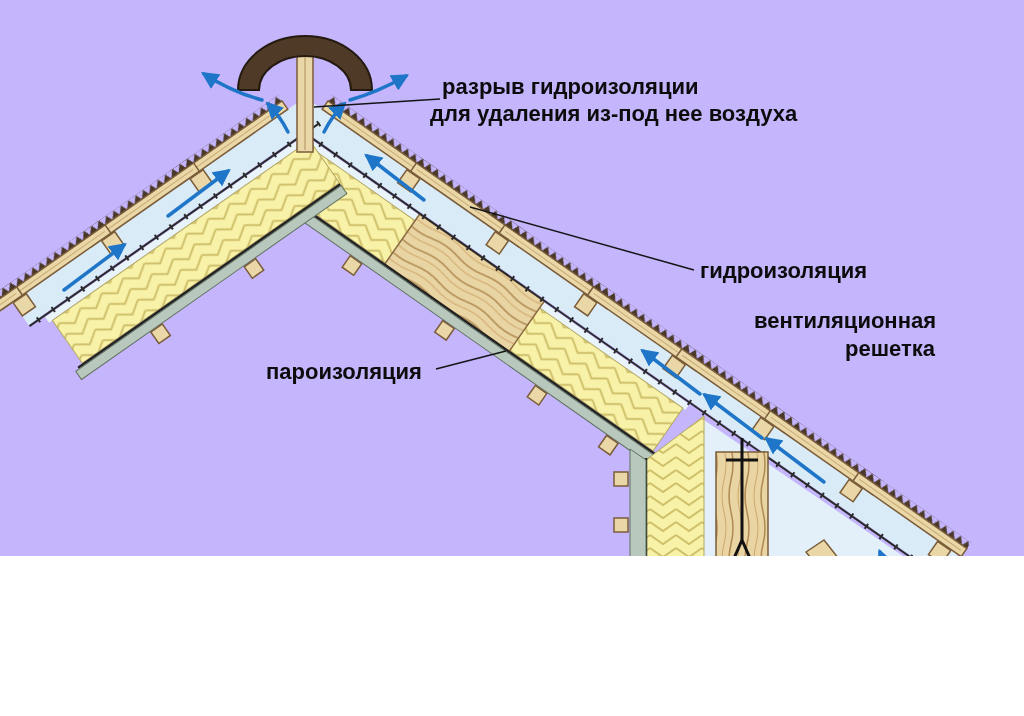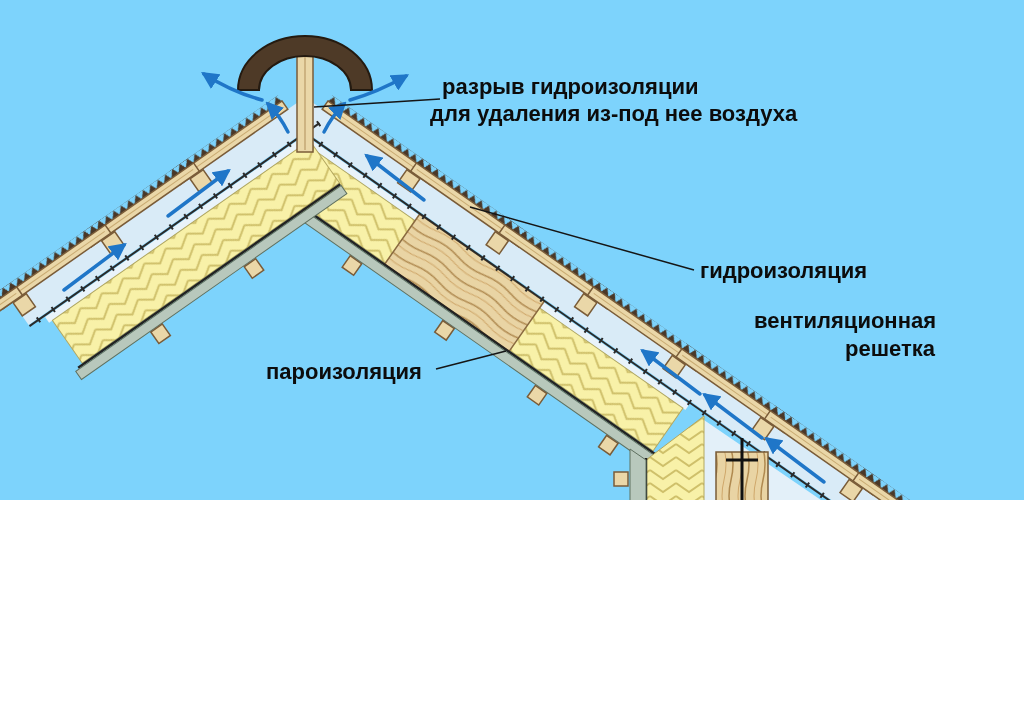--- a/index.html
+++ b/index.html
@@ -1,16 +1,16 @@
 <!DOCTYPE html>
 <html><head>
 <meta charset="utf-8">
 <style>
   html,body{margin:0;padding:0;background:#ffffff;}
-  .stage{width:1024px;height:500px;position:relative;background:#7dd3fc;overflow:hidden;}
+  .stage{width:1024px;height:556px;position:relative;background:#c4b5fd;overflow:hidden;}
   .lbl{font-family:"Liberation Sans",sans-serif;font-weight:bold;font-size:22px;fill:#0c0c0c;}
   .leader{stroke:#151515;stroke-width:1.5;fill:none;}
   .arrow{stroke:#1f76c8;stroke-width:3.5;fill:none;stroke-linecap:round;}
 </style>
 </head>
 <body>
 
 <div class="stage">
 <svg viewBox="0 0 1024 716" width="1024" height="716">
   <defs>

